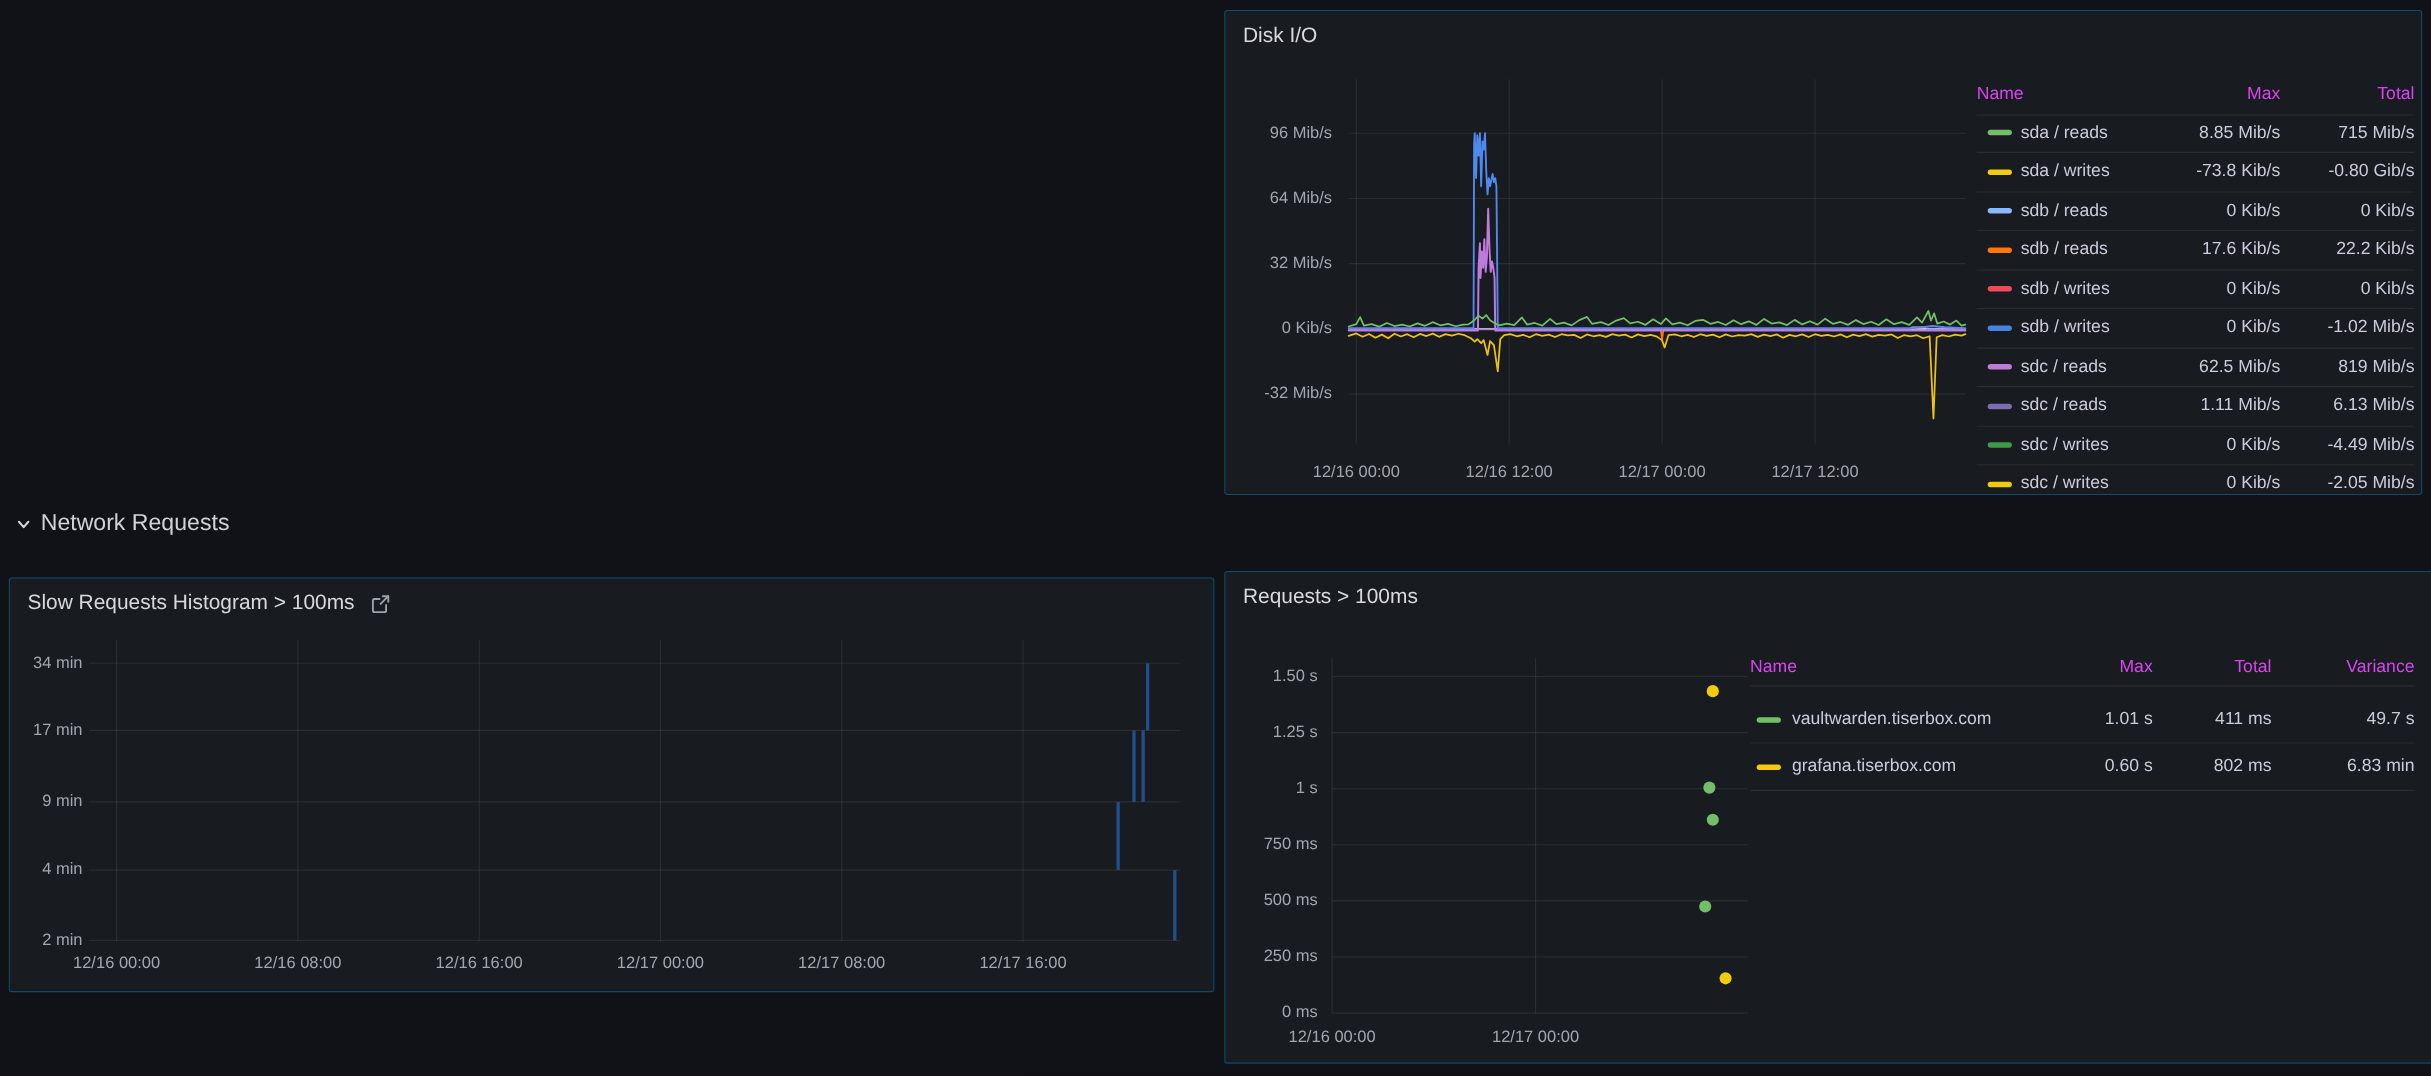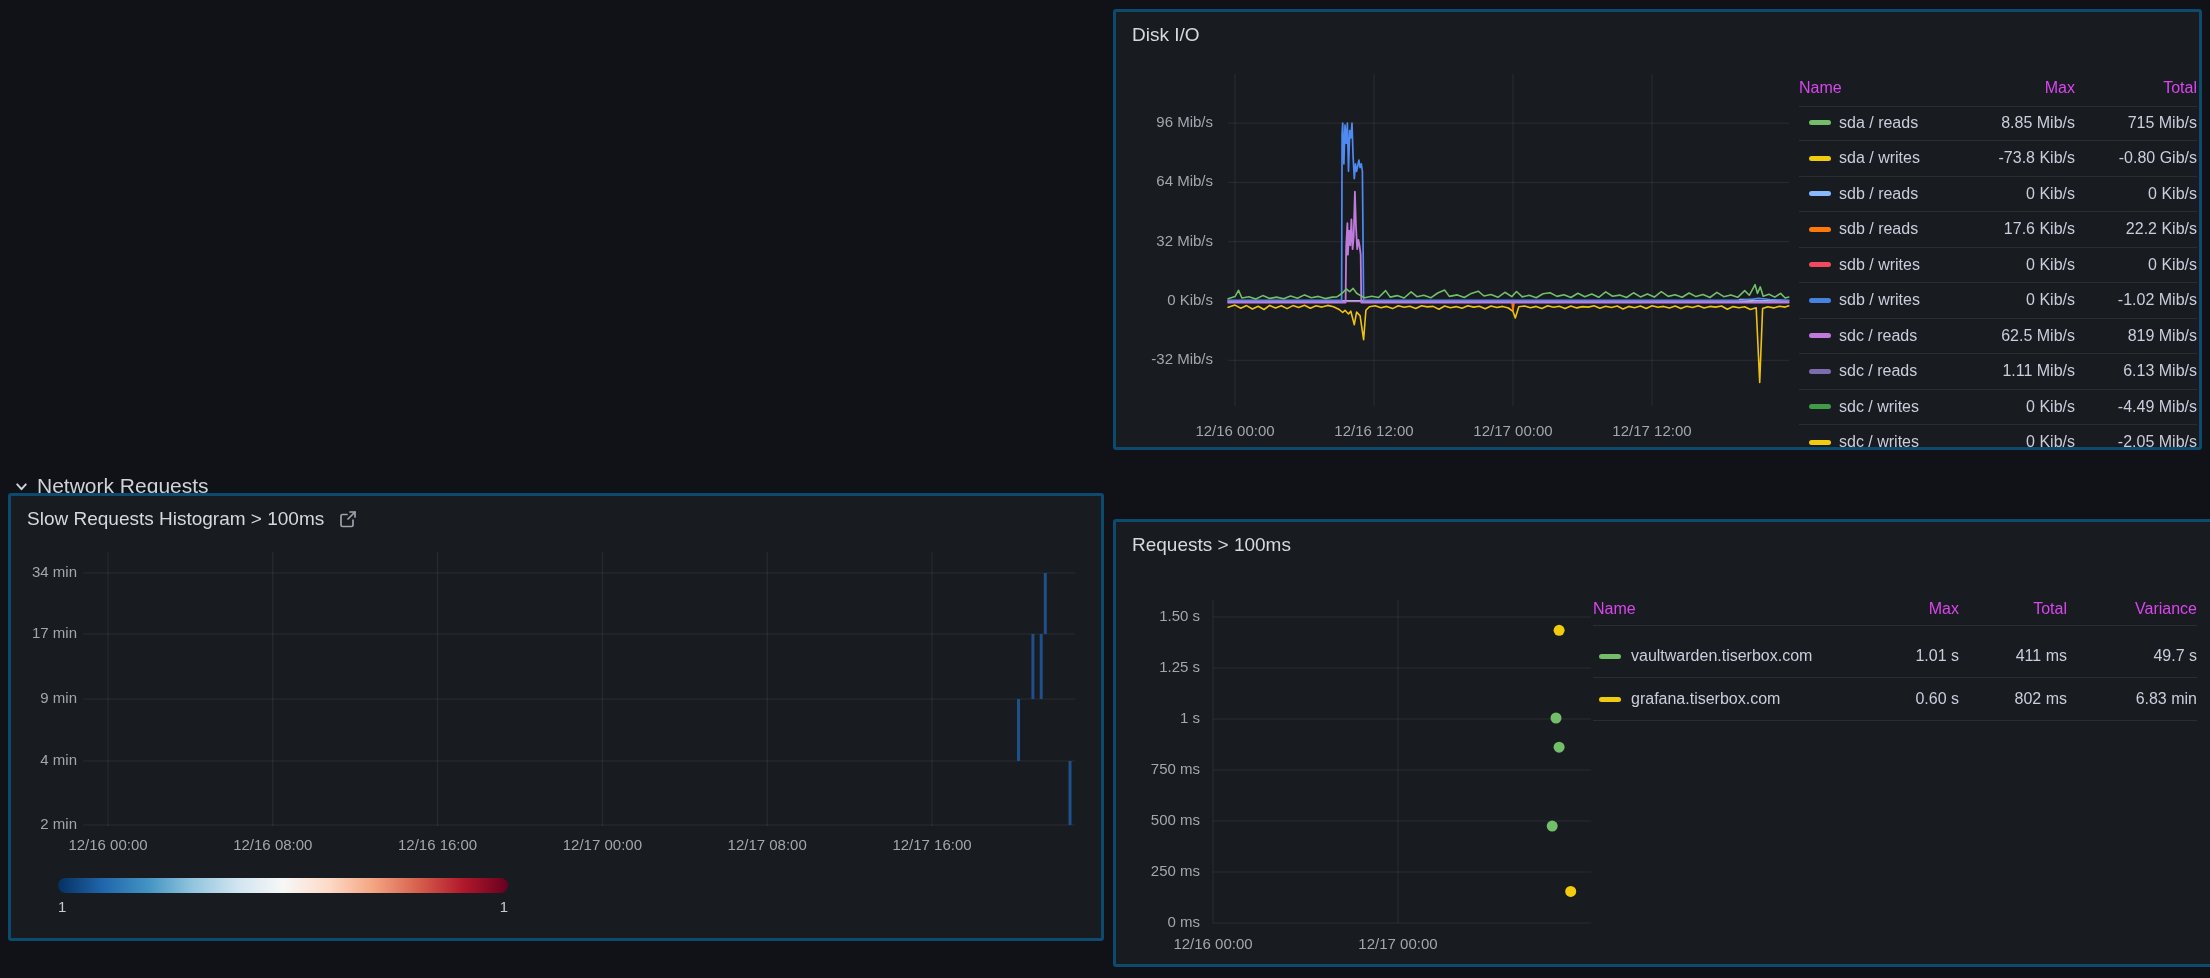--- a/index.html
+++ b/index.html
@@ -1,21 +1,21 @@
 <!DOCTYPE html>
 <html><head>
 <meta charset="utf-8">
 <style>
   html,body{margin:0;padding:0;background:#111217;}
   body{font-family:"Liberation Sans",sans-serif;color:#CCCCDC;}
   .canvas{position:relative;width:2210px;height:978px;background:#111217;overflow:hidden;}
-  .panel{position:absolute;background:#181B1F;border:3px solid #0c4a6e;border-radius:3px;overflow:hidden;box-sizing:border-box;}
+  .panel{position:absolute;background:#181B1F;border:1px solid #0c4a6e;border-radius:3px;overflow:hidden;box-sizing:border-box;}
   .panel-title{position:absolute;left:16px;top:12px;font-size:19px;font-weight:500;color:#D8D9DD;white-space:nowrap;display:flex;align-items:center;gap:14px;margin:0;}
   .panel-title .ext-icon{display:inline-flex;color:#9DA2AB;}
-  .section-header{position:absolute;left:14px;top:474px;display:flex;align-items:center;gap:8px;font-size:21px;font-weight:500;color:#D0D2D6;cursor:pointer;}
+  .section-header{position:absolute;left:14px;top:464px;display:flex;align-items:center;gap:8px;font-size:21px;font-weight:500;color:#D0D2D6;cursor:pointer;}
   svg.chart{position:absolute;left:0;top:0;}
   text.axis{fill:#A2A7AF;font-size:15px;font-family:"Liberation Sans",sans-serif;}
   .legend{position:absolute;display:grid;font-size:16px;color:#CCCCDC;}
   .legend .hdr{color:#d946ef;font-weight:500;}
   .lcell{display:flex;align-items:center;overflow:hidden;white-space:nowrap;}
   .lcell.num,.lcell.hnum{justify-content:flex-end;}
   .lrow{display:contents;}
   .swatch{display:inline-block;width:22px;height:5px;border-radius:3px;}
   .sep{border-bottom:1px solid rgba(204,204,220,0.10);}
   .gradbar{position:absolute;height:15px;border-radius:8px;}
@@ -100,21 +100,21 @@
       </div>
   </section>
 
   <div class="section-header">
     <svg width="15" height="15" viewBox="0 0 14 14">
       <polyline points="3,5 7,9.5 11,5" fill="none" stroke="#D0D2D6" stroke-width="1.8" stroke-linecap="round" stroke-linejoin="round"></polyline>
     </svg>
     <span>Network Requests</span>
   </div>
 
-  <section class="panel" id="hist-panel" style="left:8px;top:493px;width:1096px;height:448px;">
+  <section class="panel" id="hist-panel" style="left:8px;top:525px;width:1096px;height:377px;">
     <h2 class="panel-title">
       <span>Slow Requests Histogram &gt; 100ms</span>
       <span class="ext-icon">
         <svg width="20" height="20" viewBox="0 0 20 20" fill="none" stroke="#9DA2AB" stroke-width="1.7" stroke-linecap="round" stroke-linejoin="round">
           <path d="M15 11v5a1.5 1.5 0 0 1-1.5 1.5h-9A1.5 1.5 0 0 1 3 16V7a1.5 1.5 0 0 1 1.5-1.5H9"></path>
           <path d="M12 3h5v5"></path>
           <path d="M17 3l-7 7"></path>
         </svg>
       </span>
     </h2>

